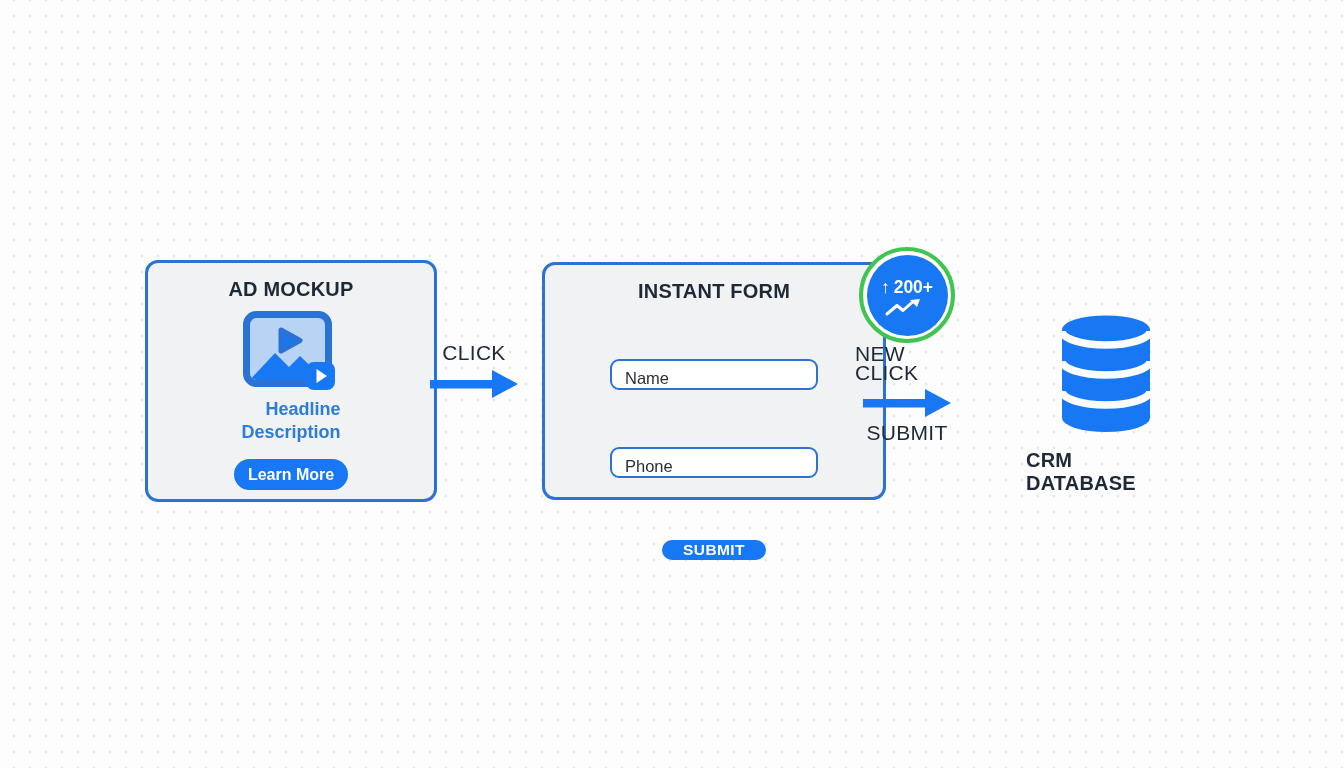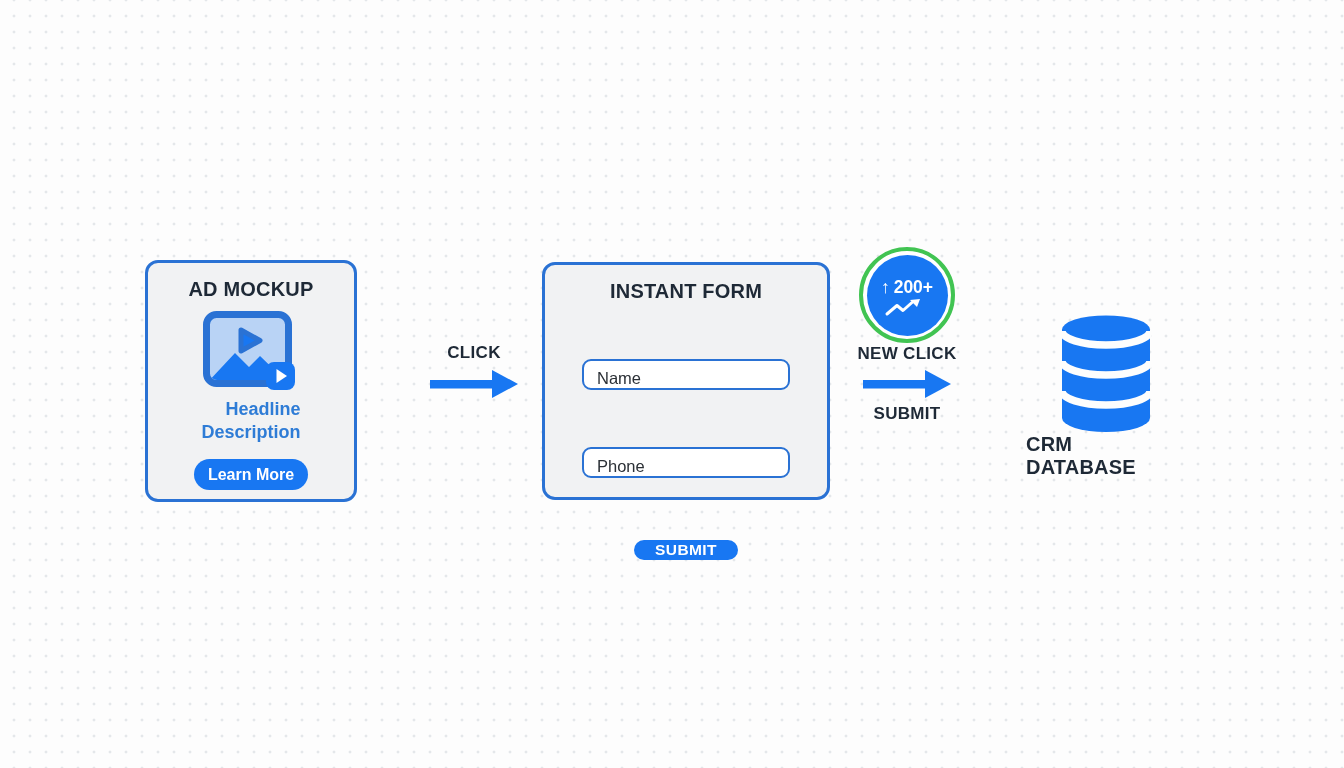--- a/index.html
+++ b/index.html
@@ -28,21 +28,21 @@
     align-items: center;
   }
   .card-title {
     margin-top: 15px;
     font-size: 20px;
     font-weight: 700;
     color: var(--dark-text, #1e2936);
     letter-spacing: 0.2px;
   }
   
-  #ad-card { left: 145px; top: 260px; width: 212px; height: 242px; }
+  #ad-card { left: 145px; top: 260px; width: 292px; height: 242px; }
   #ad-card .ad-icon { margin-top: 9px; }
   .ad-headline {
     margin-top: 2px;
     font-size: 18px;
     font-weight: 600;
     line-height: 23px;
     color: var(--link-blue, #2e7cd6);
     padding-left: 24px;
   }
   .ad-description {
@@ -71,30 +71,29 @@
   }
   
   .step-group {
     position: absolute;
     display: flex;
     flex-direction: column;
     align-items: center;
   }
   #click-group { left: 430px; top: 343px; width: 88px; }
   .step-label {
-    font-size: 17px;
-    font-weight: 700;
+    font-size: 21px;
+    font-weight: 400;
     line-height: 19px;
     color: var(--dark-text, #1e2936);
     letter-spacing: 0.3px;
-    text-align: right;
   }
   #click-group .arrow-svg { margin-top: 8px; }
   
-  #form-card { left: 542px; top: 262px; width: 288px; height: 238px; gap: 44px; }
+  #form-card { left: 542px; top: 262px; width: 344px; height: 238px; gap: 44px; }
   .form-input {
     box-sizing: border-box;
     width: 208px;
     height: 34px;
     margin-top: 13px;
     border: 2px solid var(--border-blue, #2273dd);
     border-radius: 9px;
     background: #ffffff;
     font-family: inherit;
     font-size: 16.5px;
@@ -143,20 +142,21 @@
     font-weight: 700;
     margin-top: 3px;
   }
   .badge-trend { margin-top: 1px; }
   #leads-group .new-leads-label { margin-top: 1px; }
   #leads-group .arrow-svg { margin-top: 7px; }
   #leads-group .submit-step-label { margin-top: 6px; }
   
   #db-group { left: 1026px; top: 315px; width: 160px; }
   .db-label {
+    margin-top: 16px;
     font-size: 20px;
     font-weight: 700;
     color: var(--dark-text, #1e2936);
     letter-spacing: 0.2px;
   }
   
   .fill-blue   { fill: var(--primary-blue, #1877F2); }
   .fill-light  { fill: var(--light-blue-fill, #b9d3f5); }
   .stroke-blue { stroke: var(--border-blue, #2273dd); }
   .fill-white  { fill: #ffffff; }

